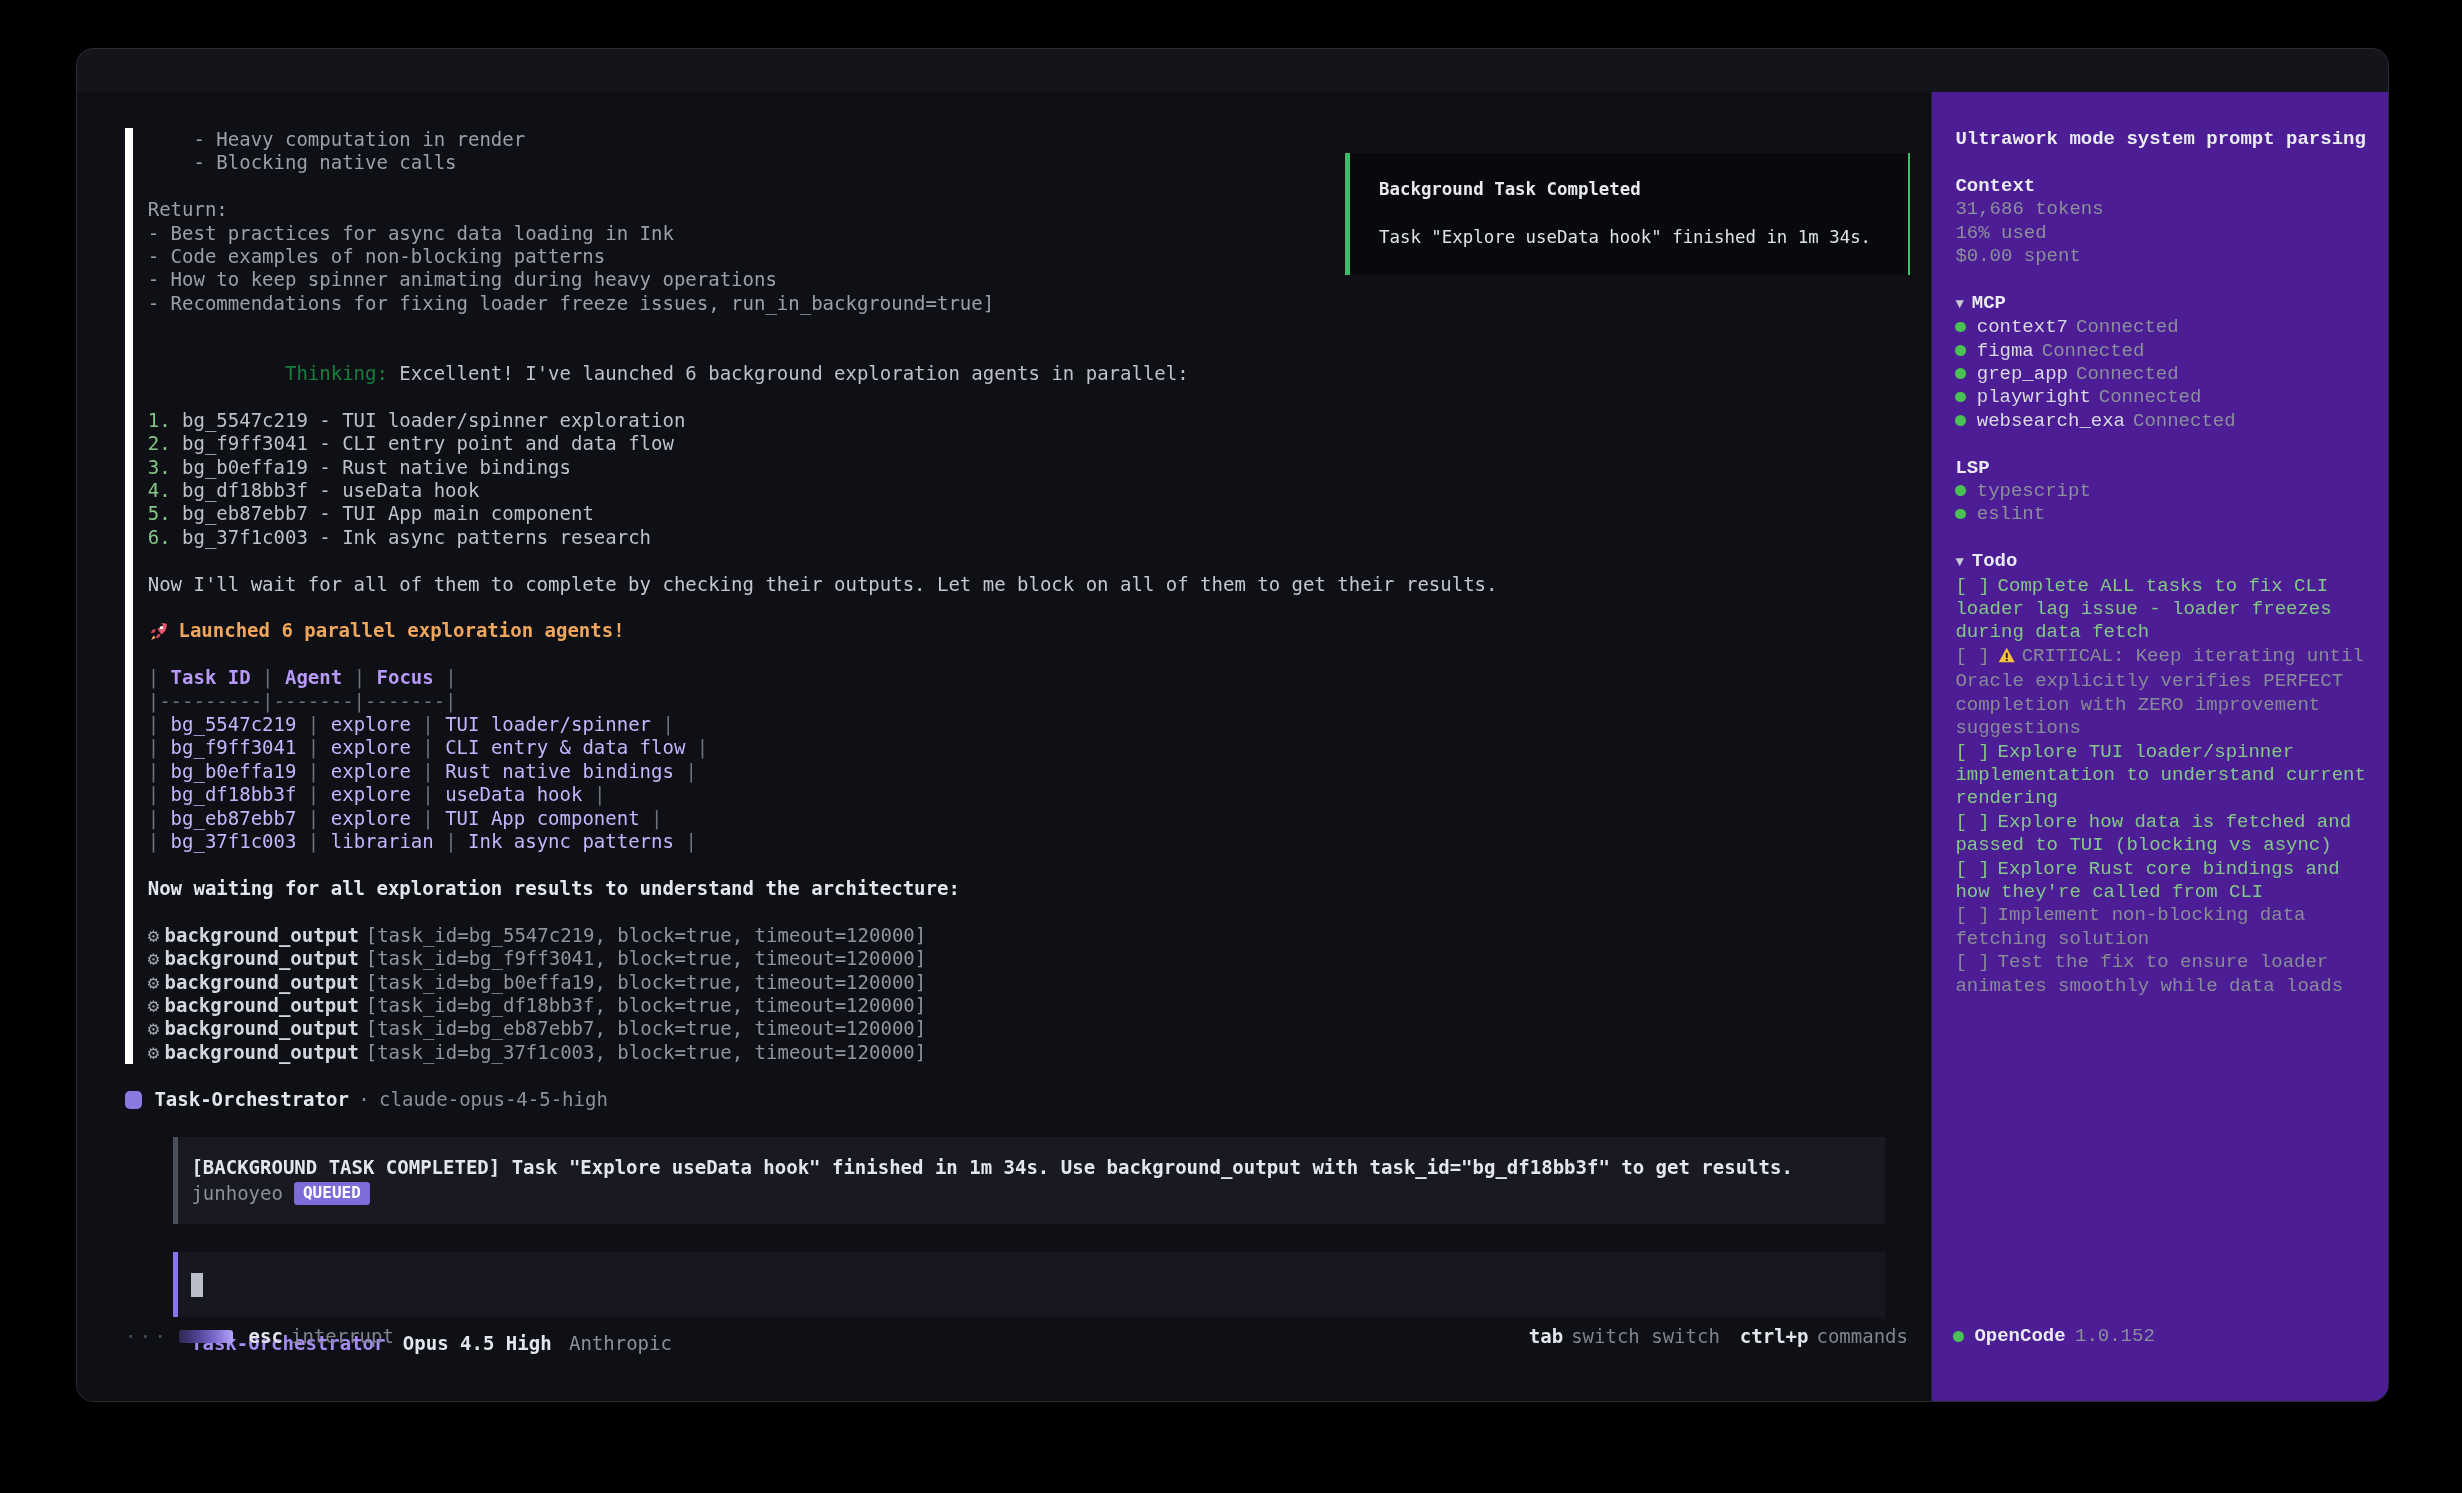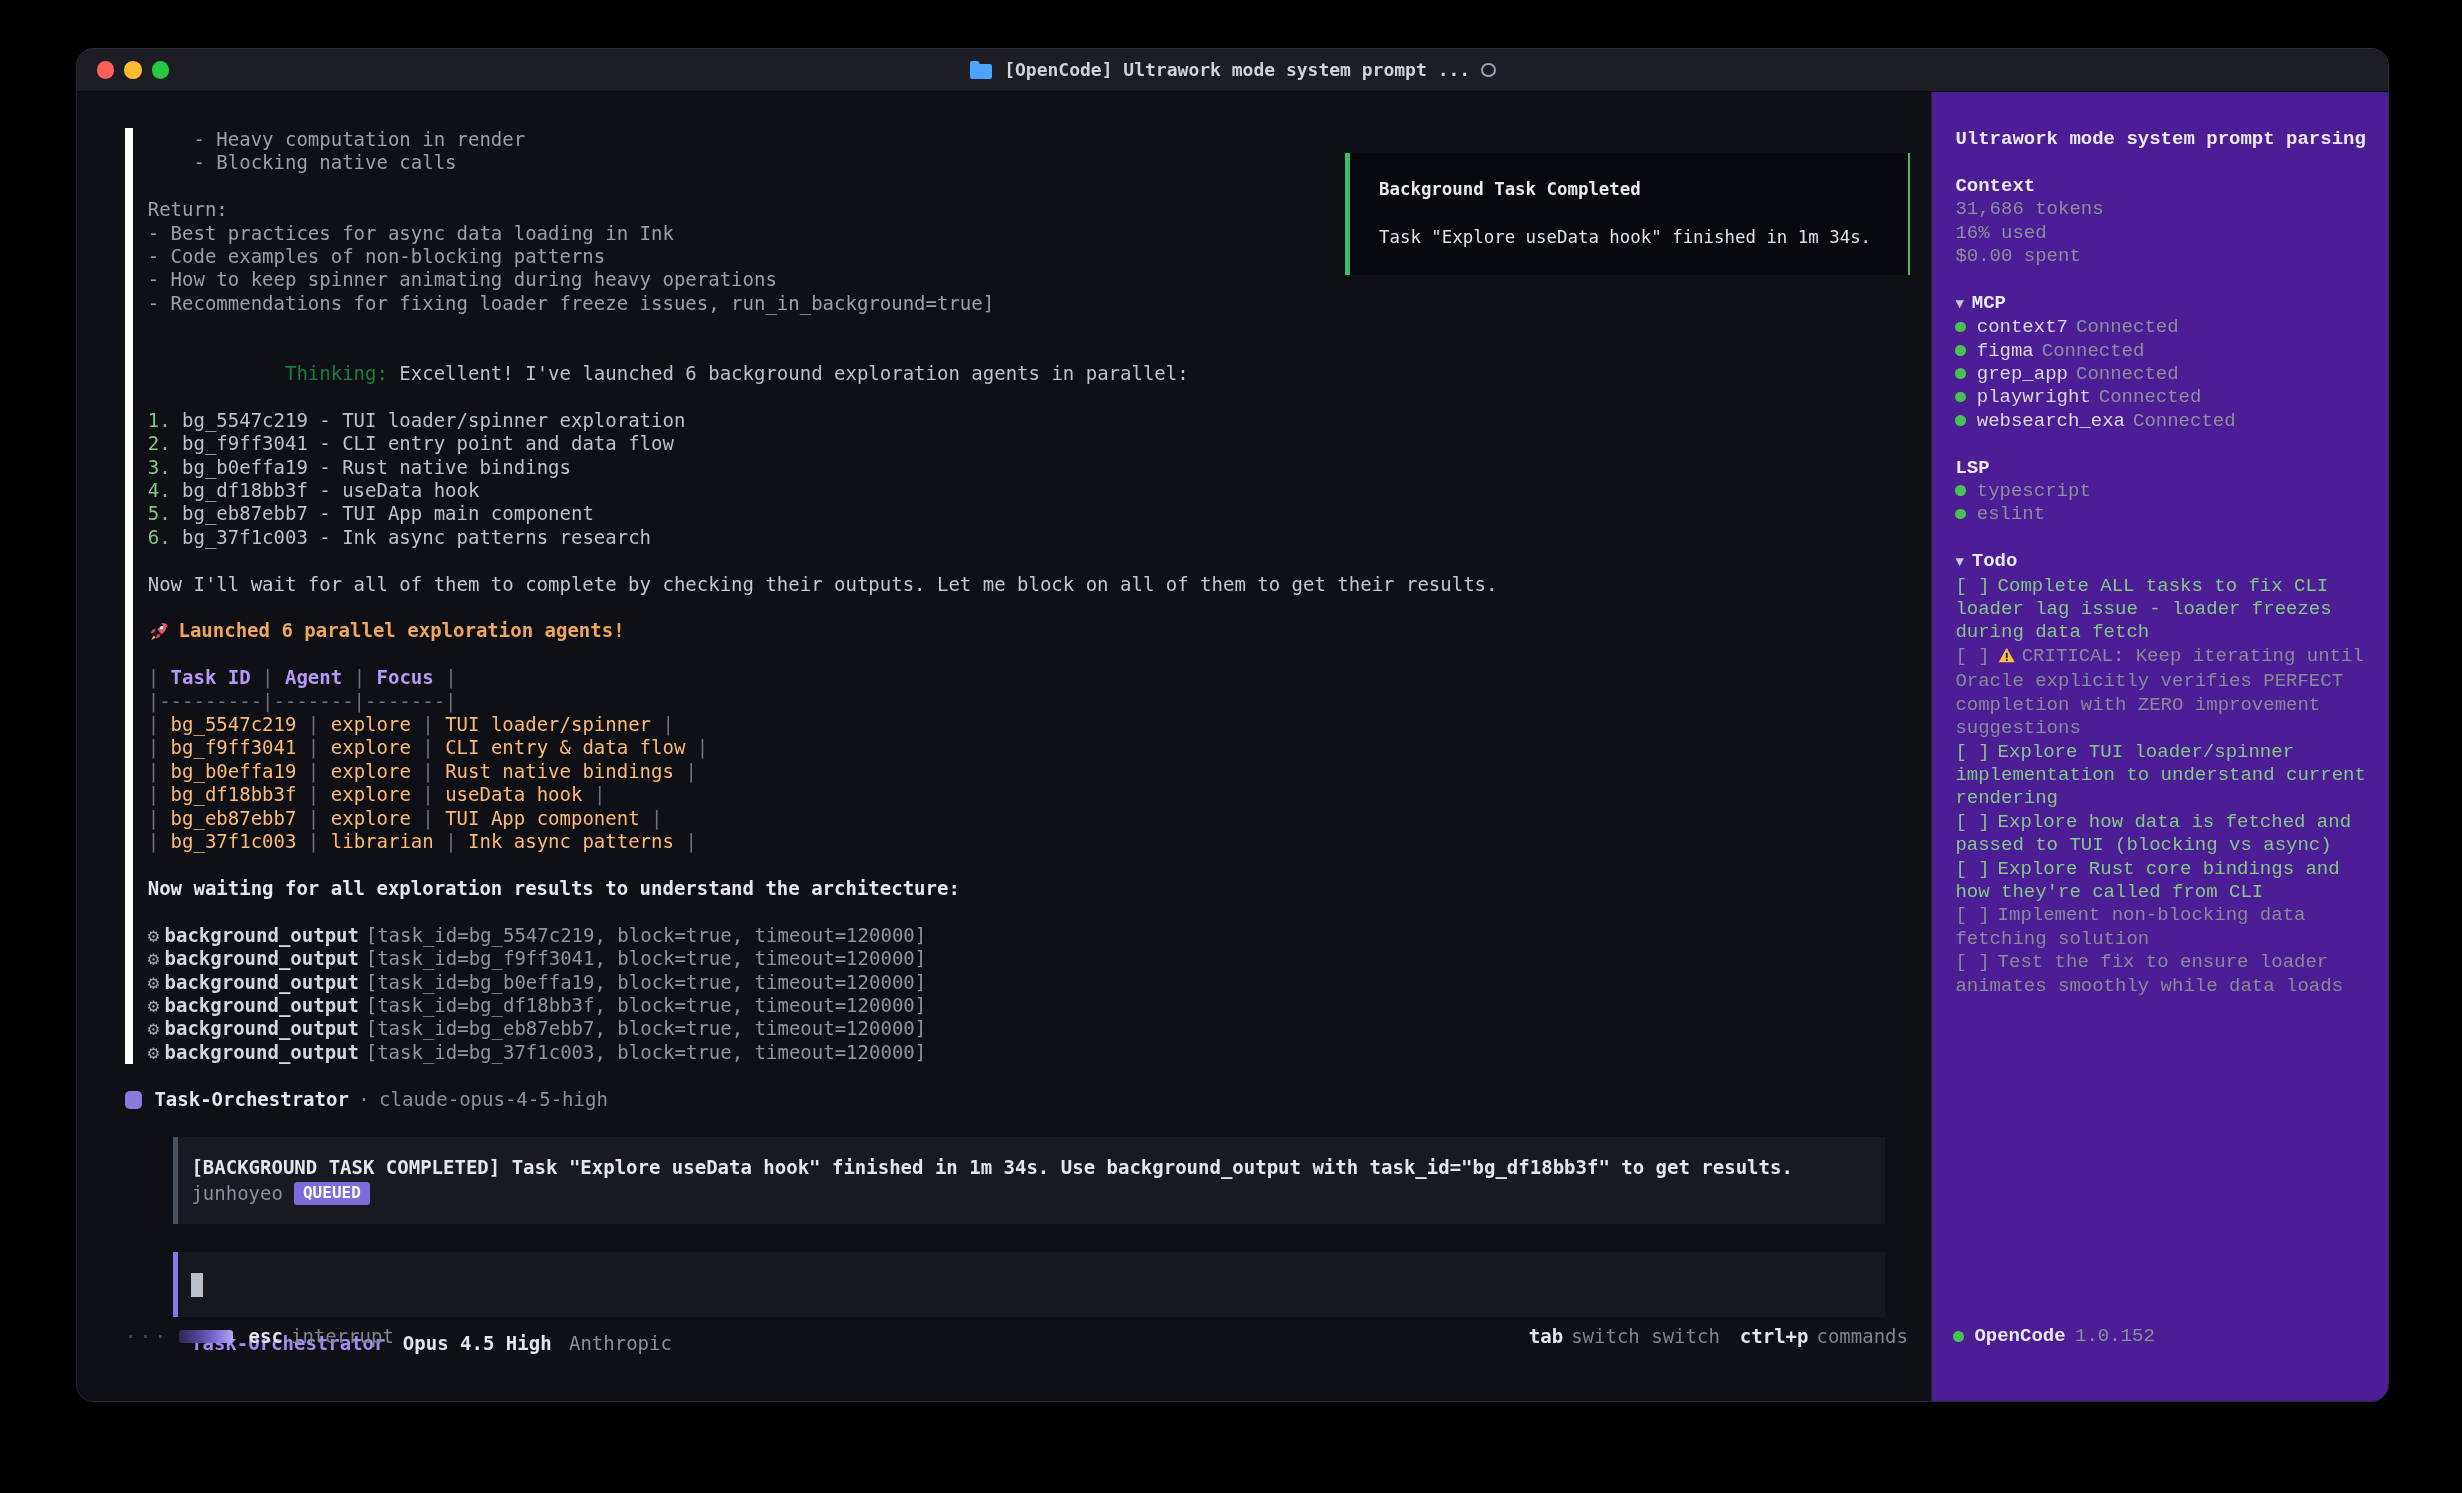--- a/index.html
+++ b/index.html
@@ -33,21 +33,21 @@
   .assistant-message { border-left:8px solid #ffffff; padding-left:14.7px; }
   .line { min-height:23.4px; white-space:pre-wrap; color:#9aa0ab; }
   .gap { height:23.4px; }
   .body-text { color:#bcc1ca; }
   .wait { color:#c3c7d0; }
   .thinking { color:#15803d; }
   .num { color:#84c887; }
   .launched { color:#f0a65c; font-weight:700; display:flex; align-items:center; gap:9.4px; }
   .pipe { color:#6d727d; }
   .th { color:#b79af7; font-weight:700; margin:0 1ch; }
-  .td { color:#fdba74; margin:4px 1ch; }
+  .td { color:#c4b5fd; margin:4px 1ch; }
   .divider { color:#6d727d; }
   .heading { color:#e3e6ec; font-weight:700; }
   .gear { color:#9ba0aa; margin-right:5.4px; }
   .tool-name { color:#d3d7de; font-weight:700; }
   .tool-args { color:#8f95a0; margin-left:6.7px; }
 
   .attrib { margin-top:24px; display:flex; align-items:center; }
   .agent-chip { width:17.4px; height:17.4px; border-radius:4.7px; background:#8b79e0; margin-right:12px; }
   .attrib-name { color:#e3e6ec; font-weight:700; }
   .attrib-sep { color:#8b909b; margin:0 9.4px; }
@@ -102,34 +102,20 @@
                   background:#08090d; border-left:5.4px solid #3dbd68; border-right:2.7px solid #3dbd68;
                   padding:25.4px 29px; font-size:17.4px; }
   .notif-title { color:#e8eaef; font-weight:700; margin-bottom:24px; }
   .notif-body { color:#dfe2e9; }
 </style>
 </head>
 <body>
 
 <div class="window">
 
-  <div class="titlebar">
-    <div class="traffic-lights">
-      <span class="tl red"></span>
-      <span class="tl yellow"></span>
-      <span class="tl green"></span>
-    </div>
-    <div class="title">
-      <svg width="24" height="20" viewBox="0 0 24 20">
-          <path d="M1 3a2 2 0 0 1 2-2h6l2 3h10a2 2 0 0 1 2 2v11a2 2 0 0 1-2 2H3a2 2 0 0 1-2-2z" fill="#4da3ff"></path>
-        </svg>
-      <span>[OpenCode] Ultrawork mode system prompt ...</span>
-      <span class="circle-icon"></span>
-    </div>
-  </div>
 
   <div class="content">
 
     <div class="main">
       <div class="transcript">
 
         <div class="assistant-message">
           <div class="line">    - Heavy computation in render</div>
           <div class="line">    - Blocking native calls</div>
           <div class="line"></div>

